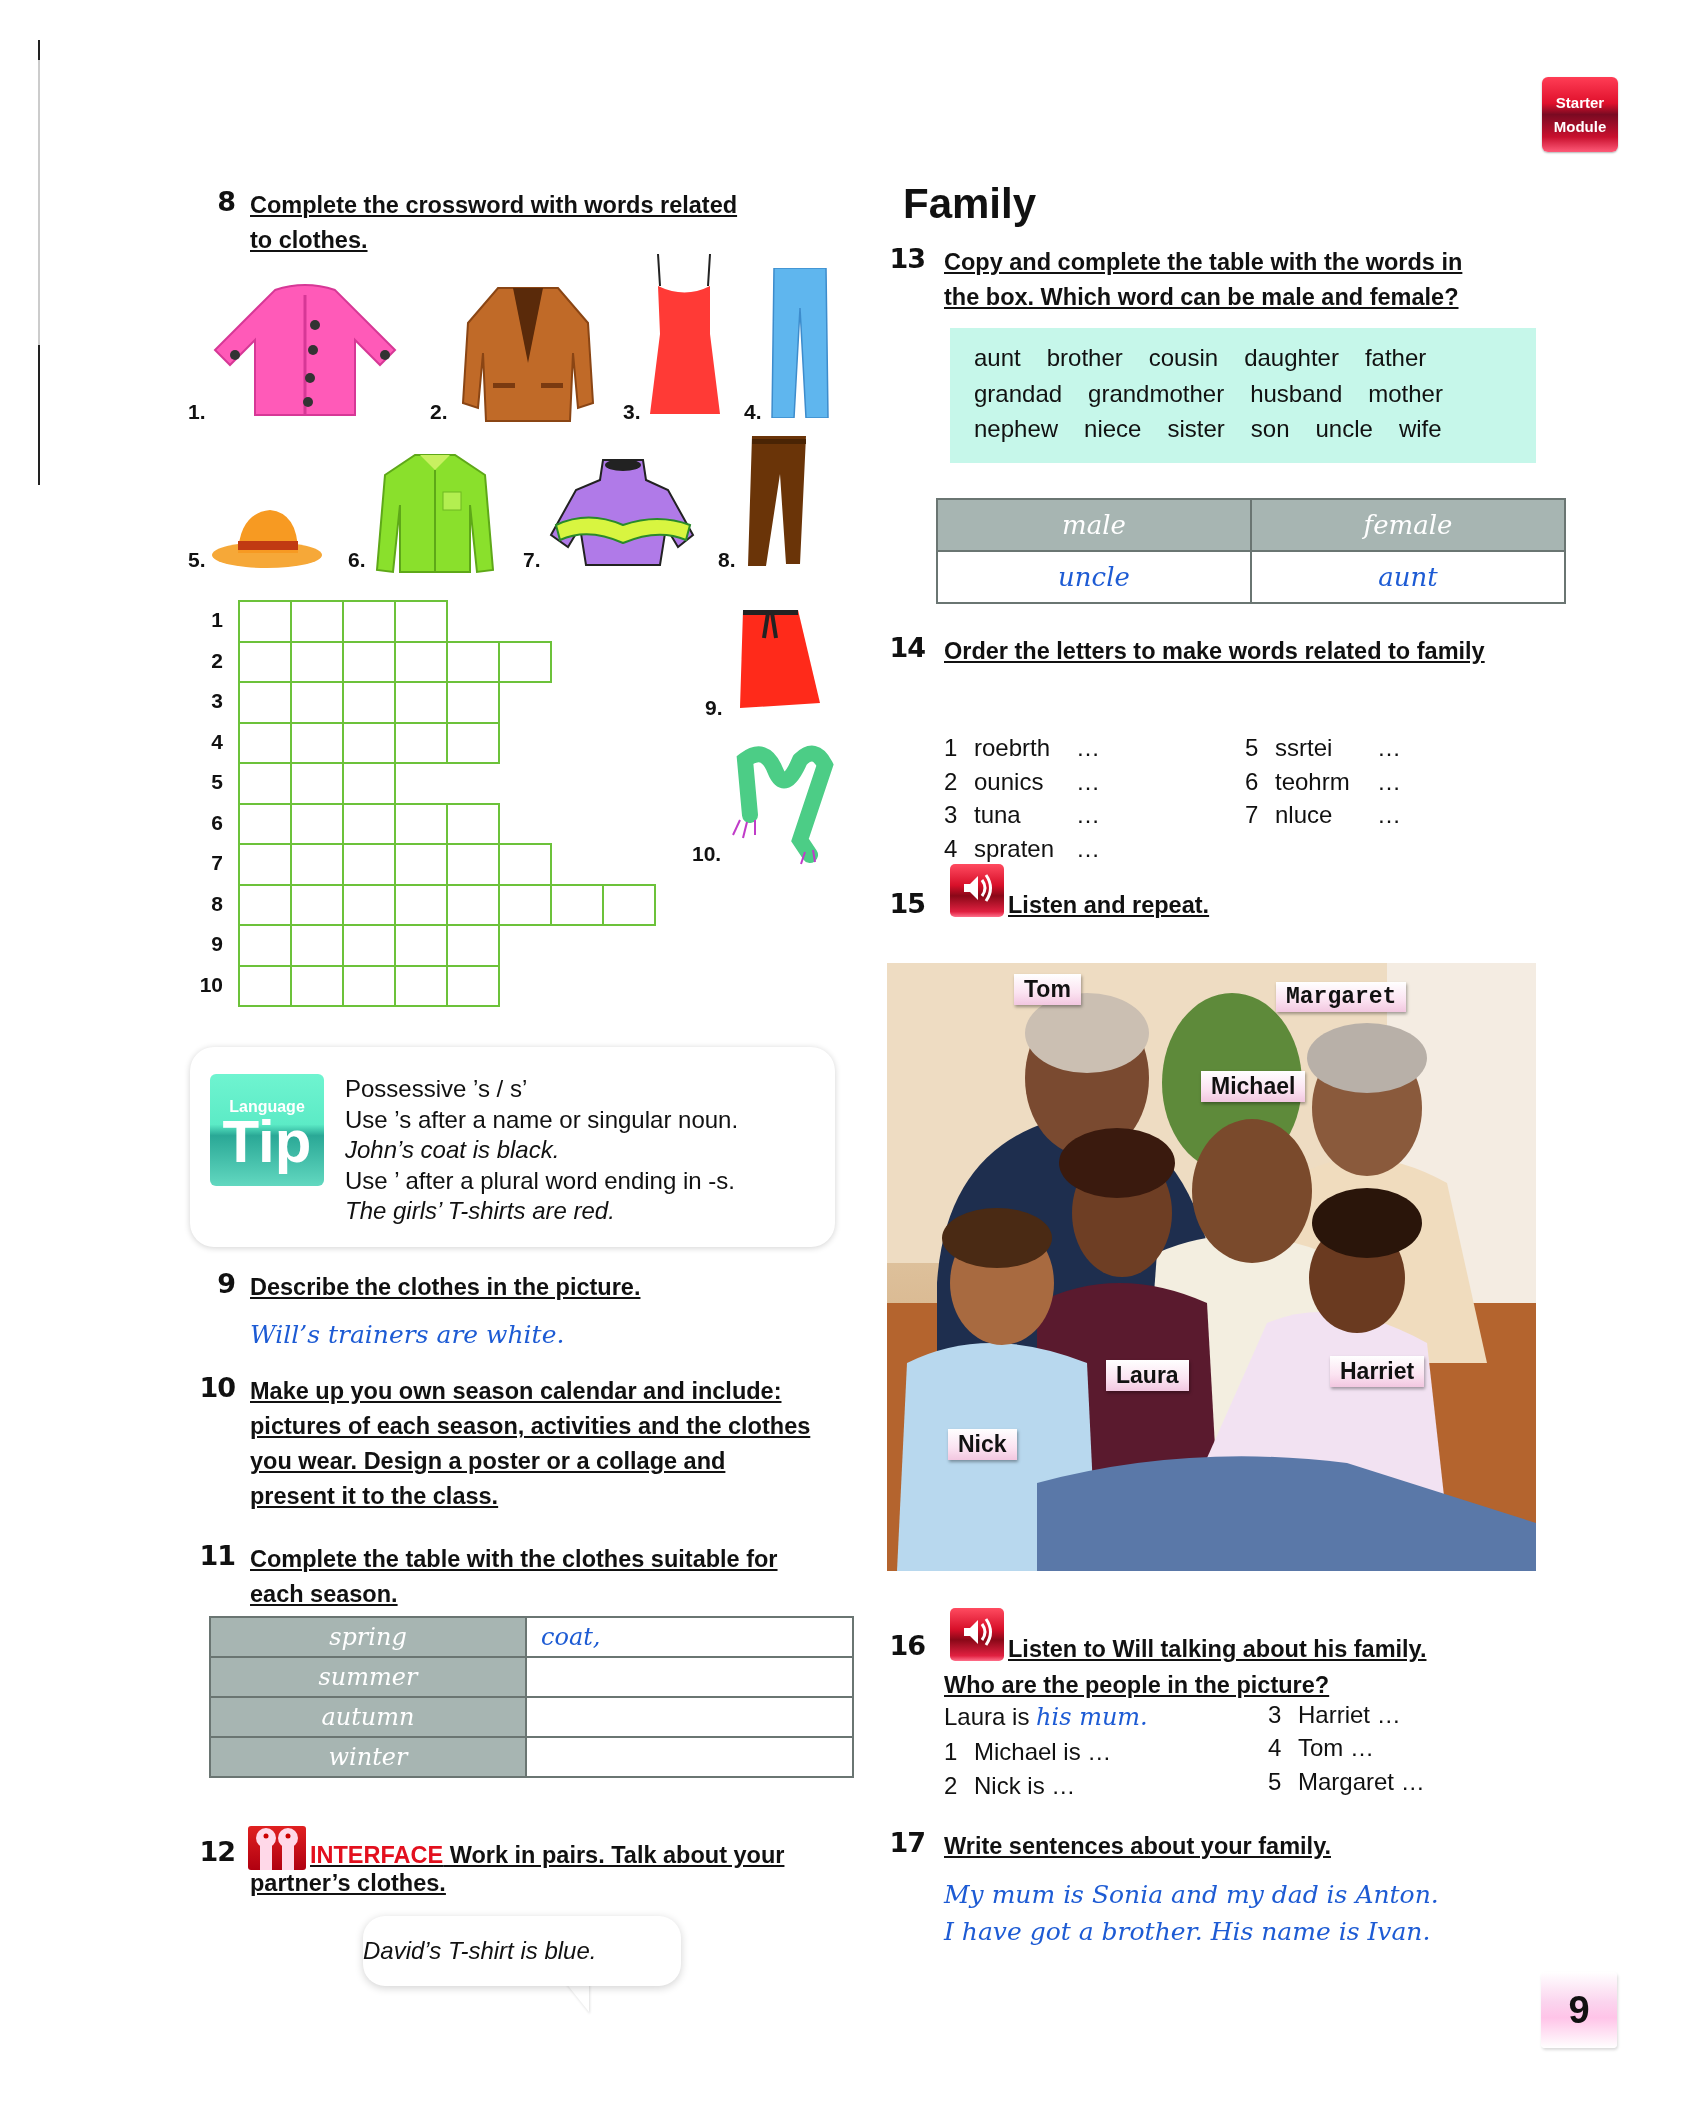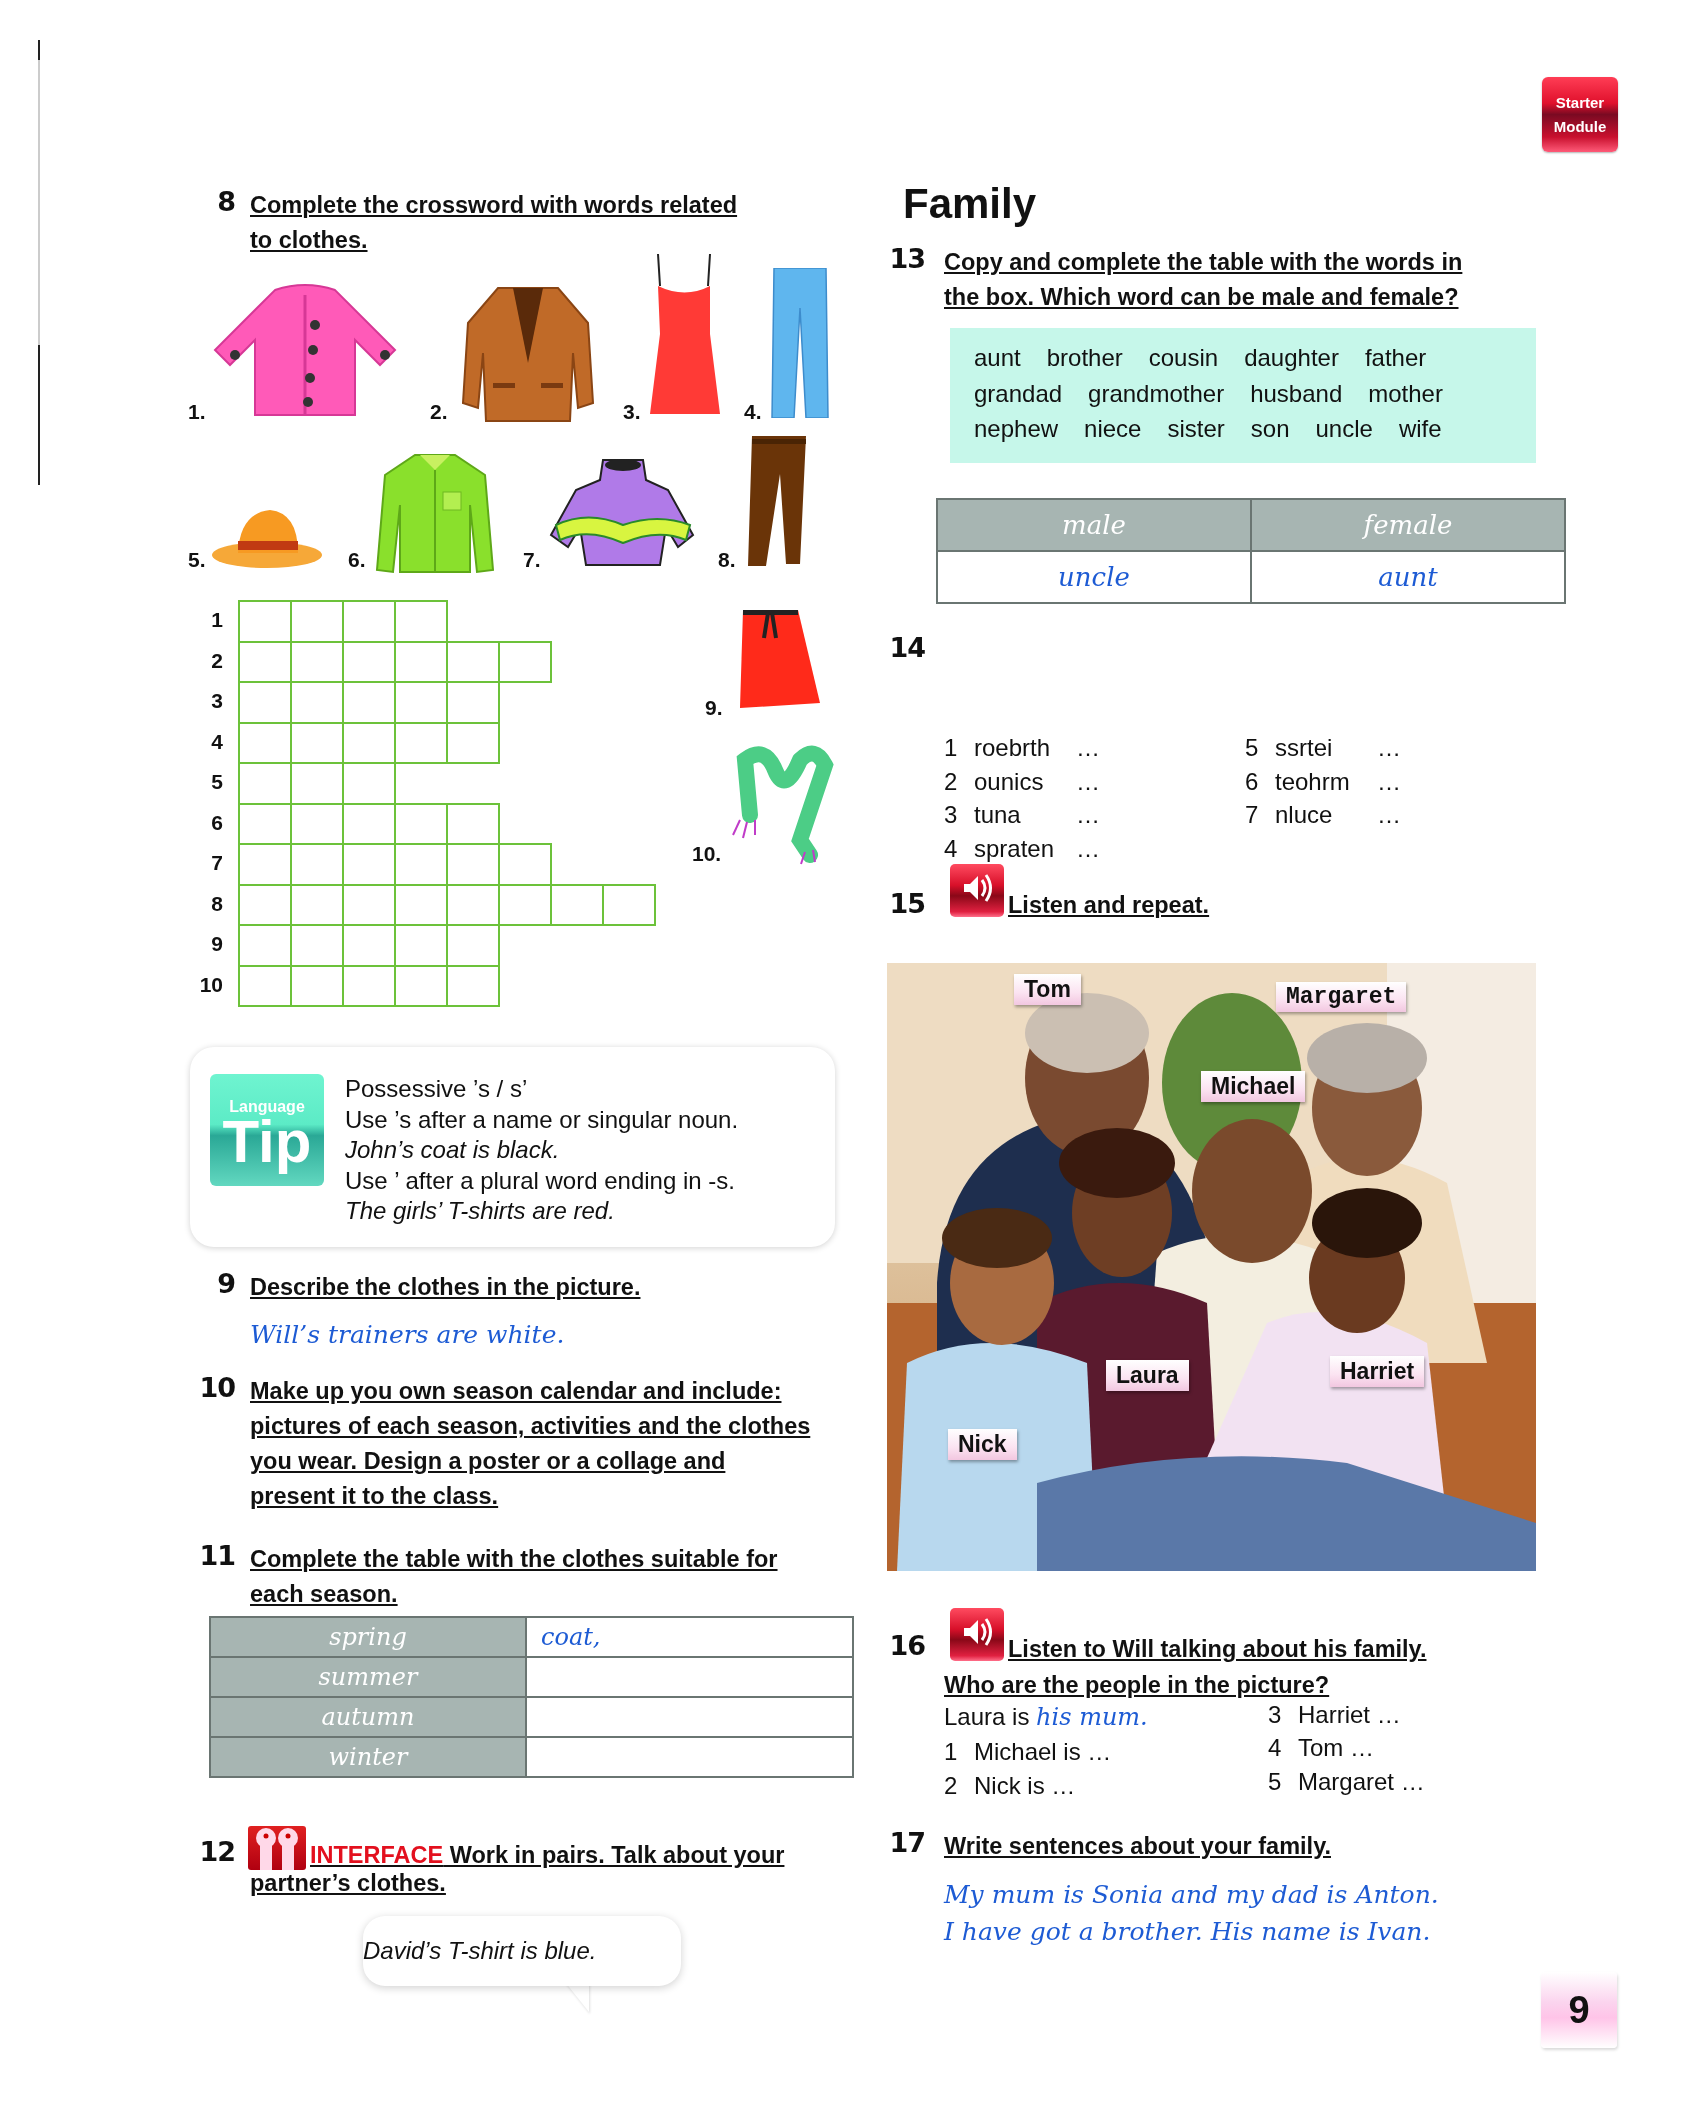--- a/index.html
+++ b/index.html
@@ -357,20 +357,21 @@
   </tr>
   <tr>
     <td class="v">uncle</td>
     <td class="v">aunt</td>
   </tr>
 </tbody>
   </table>
 
 <div class="ex-num" style="left:875px;top:632px;">14</div>
 <div class="ex-text" style="left:944px;top:634px;">
+  <div>Order the letters to make words related to family</div>
 </div>
 <div class="scr" style="left:944px;top:714px;"><span class="n">1</span><span class="w">roebrth</span><span>…</span></div>
 <div class="scr" style="left:944px;top:748px;"><span class="n">2</span><span class="w">ounics</span><span>…</span></div>
 <div class="scr" style="left:944px;top:781px;"><span class="n">3</span><span class="w">tuna</span><span>…</span></div>
 <div class="scr" style="left:944px;top:815px;"><span class="n">4</span><span class="w">spraten</span><span>…</span></div>
 <div class="scr" style="left:1245px;top:714px;"><span class="n">5</span><span class="w">ssrtei</span><span>…</span></div>
 <div class="scr" style="left:1245px;top:748px;"><span class="n">6</span><span class="w">teohrm</span><span>…</span></div>
 <div class="scr" style="left:1245px;top:781px;"><span class="n">7</span><span class="w">nluce</span><span>…</span></div>
 
 <div class="ex-num" style="left:875px;top:888px;">15</div>

